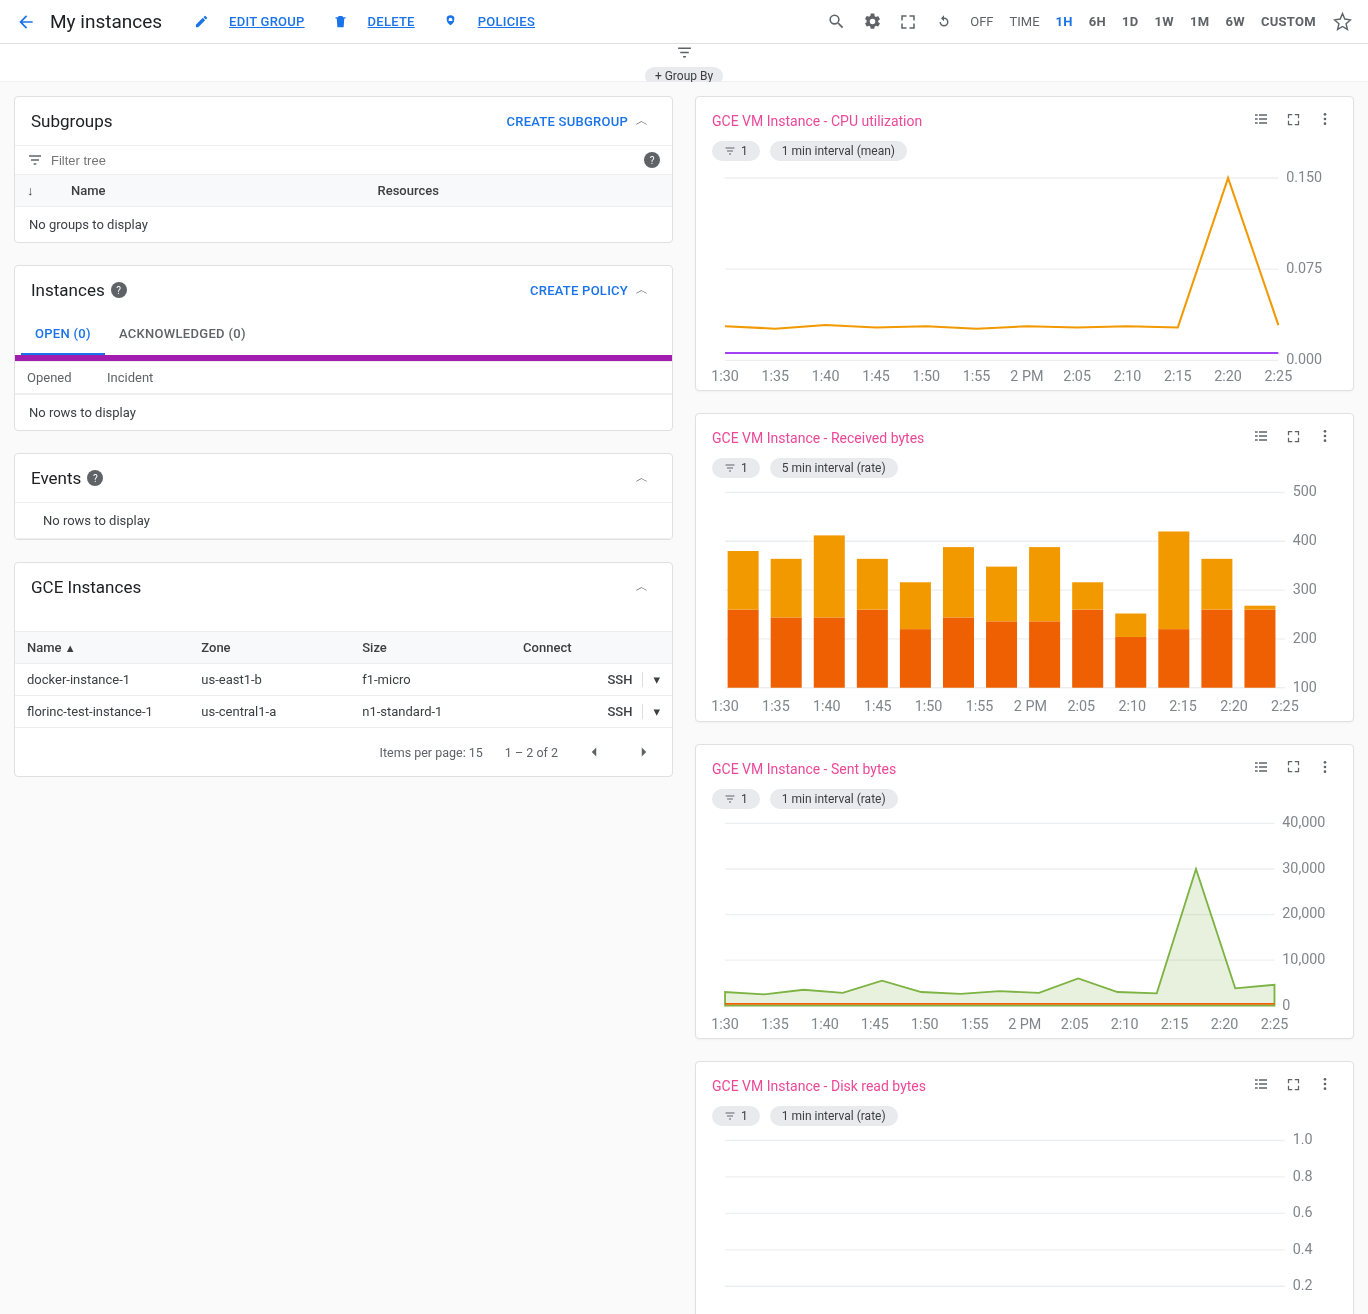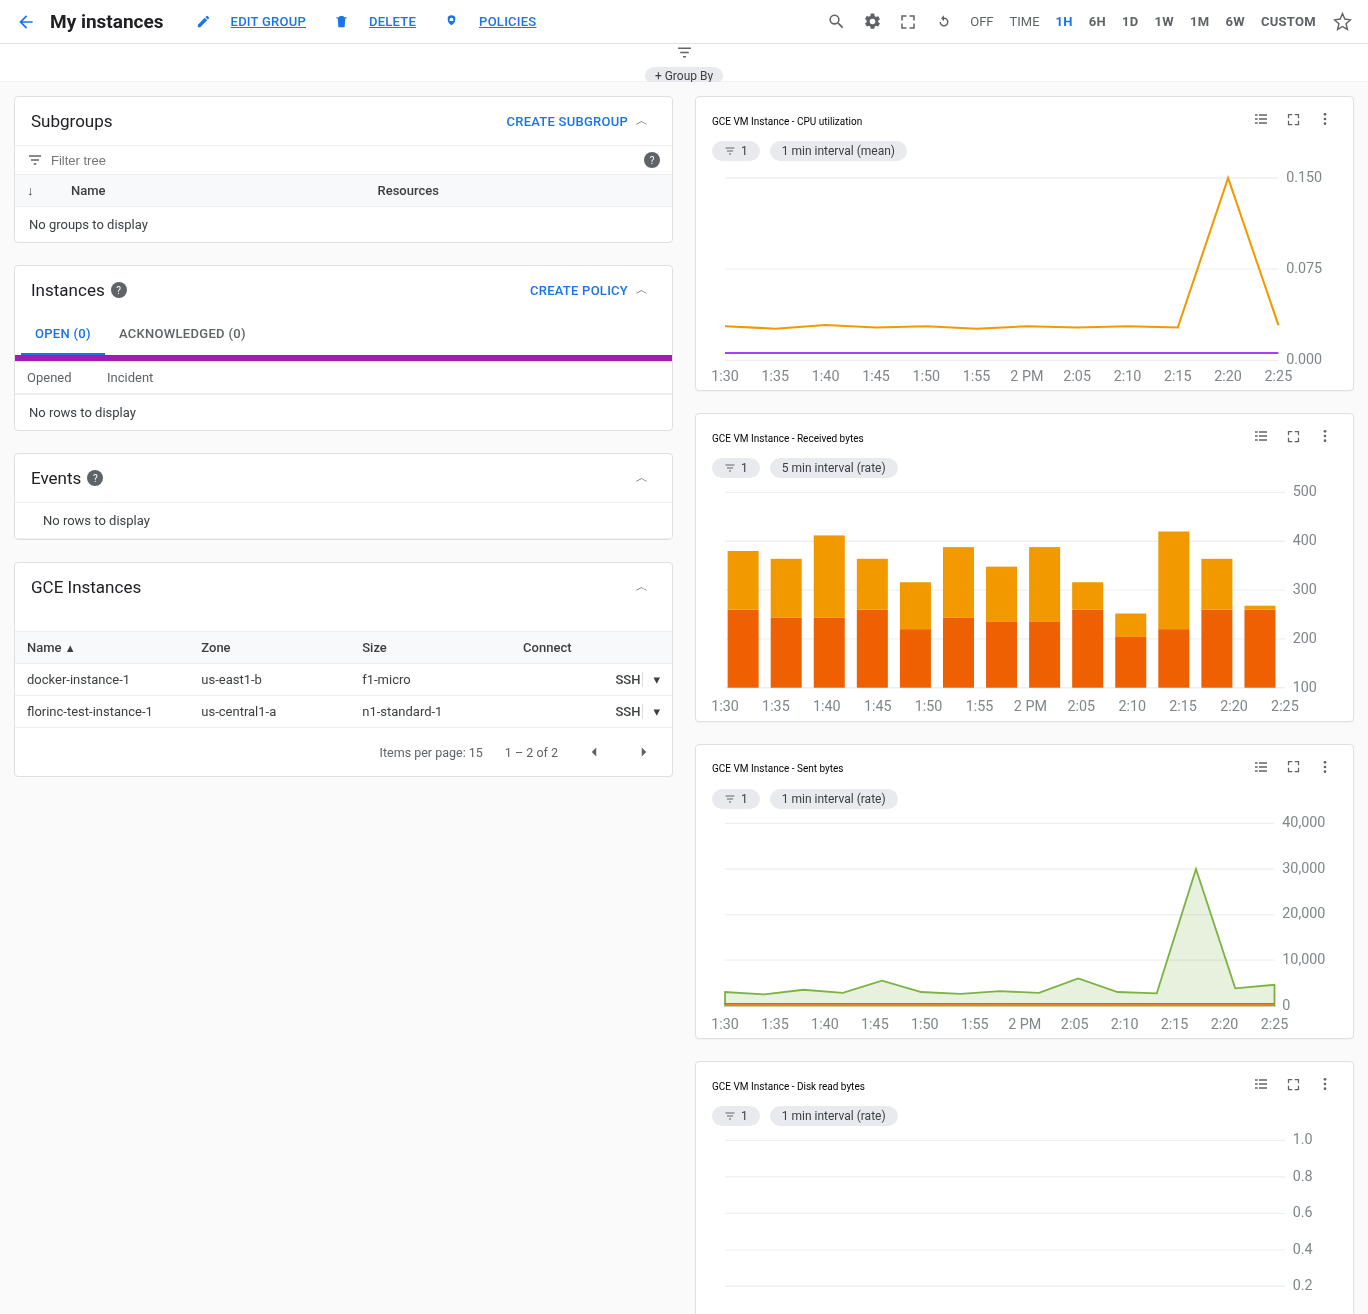--- a/index.html
+++ b/index.html
@@ -1,20 +1,20 @@
 <!DOCTYPE html>
 <html><head>
 <meta charset="utf-8">
 <style>
   * { box-sizing: border-box; margin:0; padding:0; }
   html,body { height:100%; font-family: Roboto, "Helvetica Neue", Arial, sans-serif; background:#fff; color:#3c4043; }
   body { overflow:hidden; }
   .toolbar { display:flex; align-items:center; height:44px; padding:0 8px; border-bottom:1px solid #e0e0e0; font-size:13px; }
   .icon-btn { width:36px; height:36px; display:inline-flex; align-items:center; justify-content:center; color:#5f6368; cursor:pointer; border-radius:50%; }
-  .title { font-size:19px; font-weight:700; color:#202124; margin:0 18px 0 6px; }
+  .title { font-size:19px; font-weight:400; color:#202124; margin:0 18px 0 6px; }
   .tb-action { display:inline-flex; align-items:center; gap:20px; color:#1a73e8; font-weight:500; font-size:13px; padding:0 14px; height:36px; cursor:pointer; letter-spacing:.25px;text-decoration:underline; }
   .tb-action svg { fill:#1a73e8; }
   .spacer { flex:1; }
   .time-btn { font-size:13px; padding:0 8px; color:#5f6368; height:36px; display:inline-flex; align-items:center; cursor:pointer; font-weight:700; letter-spacing:.3px;}
   .time-btn.active { color:#1a73e8; }
   .time-label { font-size:13px; color:#5f6368; padding:0 8px; }
 
   .filterbar { display:flex; align-items:center; height:38px; padding:0 8px; background:#fff; border-bottom:1px solid #f1f1f1; gap:6px;flex-direction:column; }
   .chip { background:#e8eaed; border-radius:12px; padding:2px 10px; font-size:12px; color:#3c4043; cursor:pointer; }
   .filter-input { border:none; outline:none; font-size:14px; color:#5f6368; padding:4px 6px; flex:1; }
@@ -39,28 +39,28 @@
   .tab { padding:12px 14px; font-size:13px; color:#5f6368; font-weight:500; cursor:pointer; letter-spacing:.3px;}
   .tab.active { color:#1a73e8; border-bottom:2px solid #1a73e8; }
 
   .tabs2 { display:flex; border-bottom:1px solid #e0e0e0; padding:0 12px; margin-bottom:-1px;}
   .tab2 { padding:14px 16px; font-size:13px; font-weight:500; color:#5f6368; cursor:pointer; letter-spacing:.3px;}
   .tab2.active { color:#1a73e8; border-bottom:2px solid #1a73e8; }
 
   .tblh { display:grid; grid-template-columns: 1.3fr 1.2fr 1.2fr 1.2fr; background:#f8f9fa; border-top:1px solid #eee; border-bottom:1px solid #eee; font-size:13px; font-weight:500;margin-top:20px; }
   .tblh > div, .tblr > div { padding:8px 12px; }
   .tblr { display:grid; grid-template-columns: 1.3fr 1.2fr 1.2fr 1.2fr; border-bottom:1px solid #eee; font-size:13px; }
-  .ssh { display:flex; justify-content:flex-end; align-items:center; gap:2px;}
+  .ssh { display:flex; justify-content:flex-end; align-items:center; gap:10px;}
   .ssh .sshb { font-weight:500; color:#3c4043; cursor:pointer; }
   .ssh .dd { cursor:pointer; border-left:1px solid #ddd; padding-left:10px; }
   .pager { display:flex; justify-content:flex-end; align-items:center; gap:22px; padding:10px 14px; font-size:12.5px; color:#5f6368;}
 
   .chart-card { background:#fff; border:1px solid #e0e0e0; border-radius:4px; box-shadow:0 1px 2px rgba(0,0,0,.04); padding:14px 16px 4px; }
   .chart-head { display:flex; align-items:center; gap:8px; }
-  .chart-head .ctitle { font-size:10px; color:#000000; }
+  .chart-head .ctitle { font-size:14px; color:#ec4899; }
   .chart-head .ic { color:#5f6368; cursor:pointer; width:24px; text-align:center; }
   .pillrow { display:flex; gap:10px; margin:10px 0 4px; }
   .pill { background:#e8eaed; border-radius:14px; font-size:12px; padding:3px 12px; display:inline-flex; align-items:center; gap:5px; color:#3c4043;}
   .pill svg{ vertical-align:middle;}
   .chart-wrap { position:relative; width:100%; }
   svg.chart { width:100%; display:block; }
   .gridline { stroke:#eceff1; stroke-width:1; }
   .tick { font-size:11px; fill:#80868b; }
 
   .sorticon { font-size:13px; }

